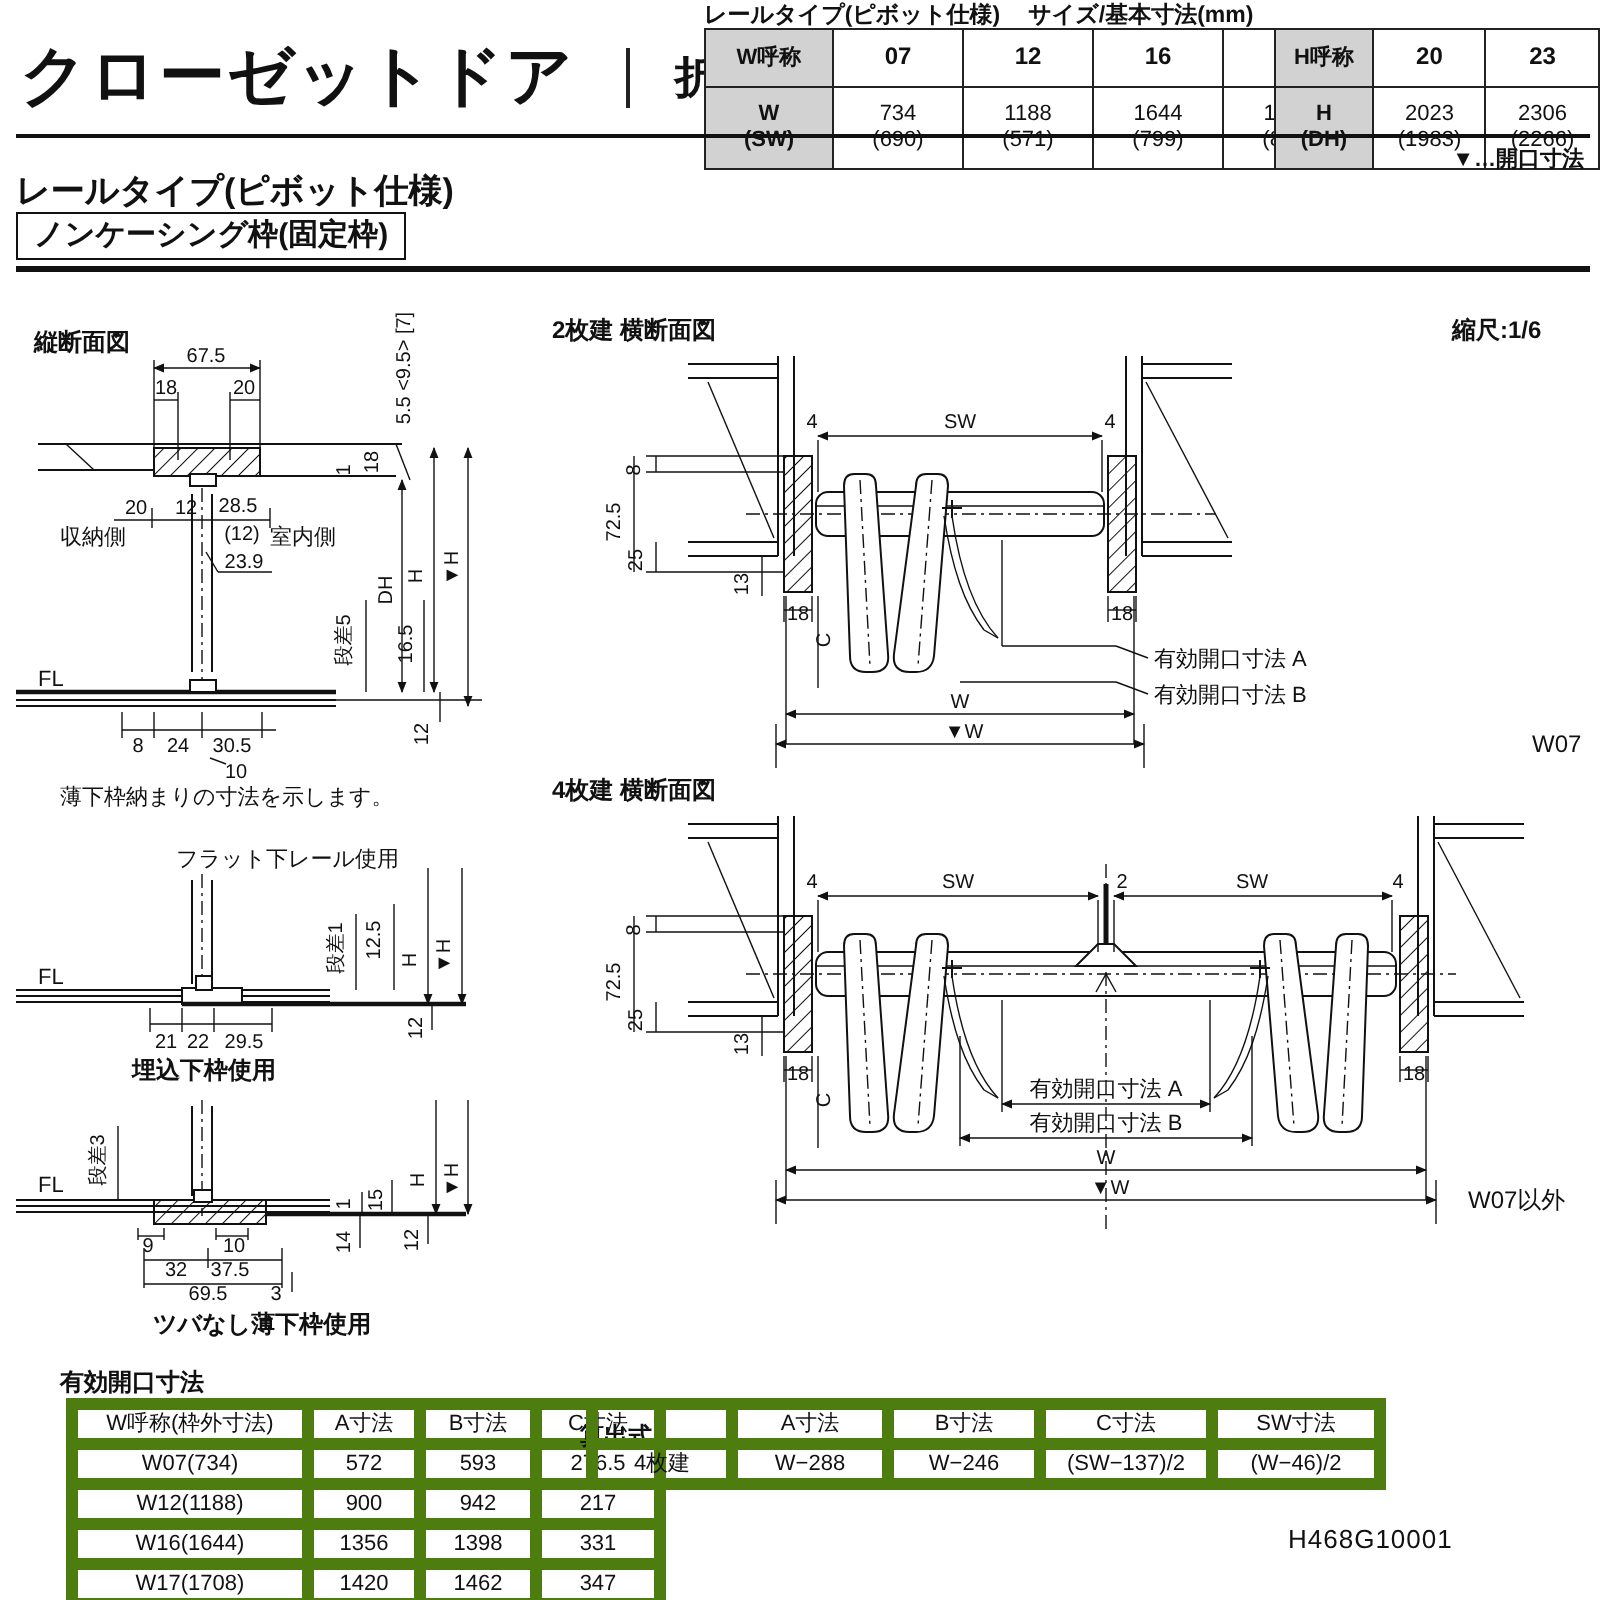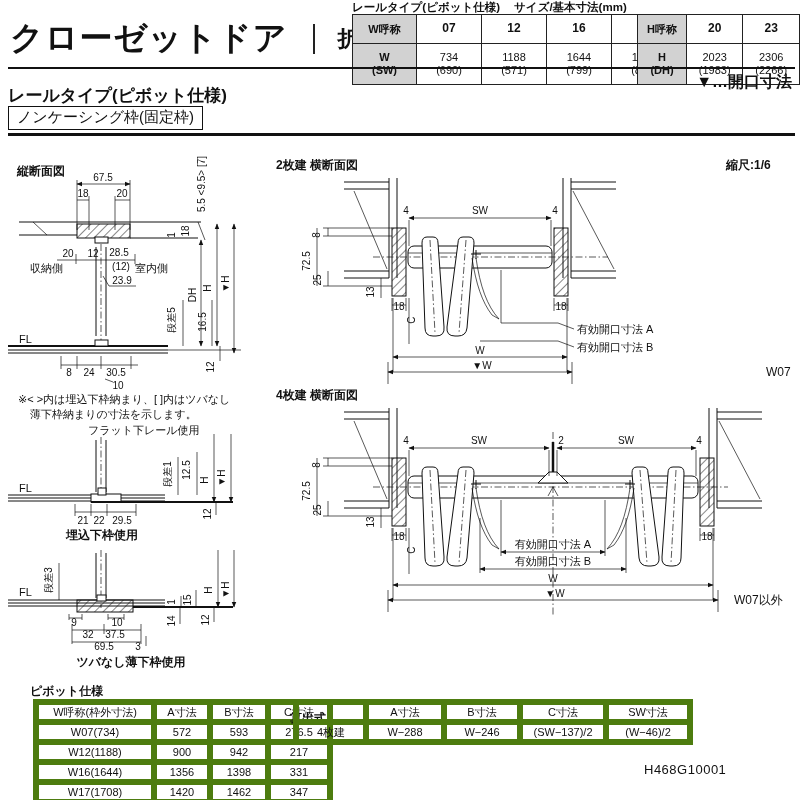--- a/index.html
+++ b/index.html
@@ -17,39 +17,39 @@
   #size-caption{left:352px;top:0px;font-size:11.5px;font-weight:bold;display:flex;gap:14px;white-space:nowrap;}
   table.sz{border-collapse:collapse;table-layout:fixed;font-size:11px;text-align:center;}
   table.sz td,table.sz th{border:1px solid #222;padding:4px;line-height:1.15;font-weight:normal;}
   table.sz .hdr{background:#d2d2d2;font-weight:bold;}
   table.sz .num{font-weight:bold;font-size:12px;margin-left:29px;}
   table.sz tr.r1 td,table.sz tr.r1 th{height:20px;}
   table.sz tr.r2 td,table.sz tr.r2 th{height:32px;}
   #w-table{left:352px;top:14px;}
   #h-table{left:637px;top:14px;}
   #rule1{left:8px;top:67px;width:787px;height:2px;background:#111;}
-  #legend-open{top:72px;right:8px;font-size:16px;font-weight:bold;}
+  #legend-open{top:72px;right:8px;font-size:11px;font-weight:bold;}
   #heading-rail{left:8px;top:84px;font-size:17px;font-weight:bold;}
-  #heading-frame{left:8px;top:106px;font-size:15px;font-weight:normal;border:1.5px solid #111;padding:1px 8px 2px 8px;}
+  #heading-frame{left:8px;top:106px;font-size:15px;font-weight:bold;border:1.5px solid #111;padding:1px 8px 2px 8px;}
   #rule2{left:8px;top:133px;width:787px;height:3px;background:#111;}
   
   svg{display:block;overflow:visible;}
   svg .ln{stroke:#111;stroke-width:1;fill:none;}
   svg .tn{stroke:#111;stroke-width:.7;fill:none;}
   svg .tk{stroke:#111;stroke-width:2.2;fill:none;}
   svg .dd{stroke:#111;stroke-width:.7;fill:none;stroke-dasharray:7 2.5 1.5 2.5;}
   svg .lv{stroke:#111;stroke-width:1;fill:#fff;}
   svg text{font-family:"Liberation Sans","DejaVu Sans",sans-serif;font-size:10px;fill:#111;}
   svg text.m{text-anchor:middle;}
   svg text.b{font-weight:bold;font-size:12px;}
   svg text.lab{font-size:11px;}
   
   #sill-note{left:18px;top:392px;font-size:11px;line-height:1.32;}
   #sill-note .l2{margin-left:12px;}
-  #sill-note .l3{margin-left:70px;margin-top:2px;}
+  #sill-note .l3{margin-left:70px;margin-top:16px;}
   
   .tbl-cap{font-size:12px;font-weight:bold;}
   table.bt{border-collapse:collapse;table-layout:fixed;font-size:11px;text-align:center;}
   table.bt td{border:6px solid #4d7c0f;height:14px;padding:0;line-height:1.1;white-space:nowrap;}
   #doc-number{left:644px;top:762px;font-size:13px;letter-spacing:.5px;}
 </style>
 </head>
 <body>
 
 <div class="abs" id="title-row">
@@ -179,21 +179,20 @@
   <line class="tn" x1="96" y1="208" x2="96" y2="221"></line>
     <line class="tn" x1="126" y1="208" x2="126" y2="221"></line>
   <text class="m" x="64" y="228">8</text>
   <text class="m" x="84" y="228">24</text>
   <text class="m" x="111" y="228">30.5</text>
   <line class="tn" x1="100" y1="231" x2="108" y2="234"></line>
   <text class="m" x="113" y="241">10</text>
 </svg>
 
 <div class="abs" id="sill-note">
-  <div>※&lt; &gt;内は埋込下枠納まり、[ ]内はツバなし</div>
   <div class="l2">薄下枠納まりの寸法を示します。</div>
   <div class="l3">フラット下レール使用</div>
 </div>
 
 <svg class="abs" style="left:5px;top:432px" width="260" height="112" viewBox="0 0 260 112">
   <defs>
     <marker id="ae" viewBox="0 0 10 10" refX="9" refY="5" markerWidth="8" markerHeight="8" orient="auto-start-reverse">
       <path d="M0,1 L10,5 L0,9 z" fill="#111"></path>
     </marker>
   </defs>
@@ -488,21 +487,21 @@
     <line class="tn" x1="445" y1="140" x2="445" y2="212"></line>
   <line class="tn" x1="125" y1="197" x2="445" y2="197" marker-start="url(#a4)" marker-end="url(#a4)"></line>
   <text class="m" x="285" y="194">W</text>
   <line class="tn" x1="120" y1="202" x2="120" y2="224"></line>
     <line class="tn" x1="450" y1="202" x2="450" y2="224"></line>
   <line class="tn" x1="120" y1="212" x2="450" y2="212" marker-start="url(#a4)" marker-end="url(#a4)"></line>
   <text class="m" x="287" y="209">▼W</text>
   <text x="466" y="216" style="font-size:12px">W07以外</text>
 </svg>
 
-<div class="abs tbl-cap" style="left:30px;top:683px">ピボット仕様</div>
+<div class="abs tbl-cap" style="left:30px;top:683px">有効開口寸法</div>
 <table class="abs bt" style="left:33px;top:699px">
   <tbody>
       <tr>
     <td style="width:112px">W呼称(枠外寸法)</td>
     <td style="width:50px">A寸法</td>
     <td style="width:52px">B寸法</td>
     <td style="width:56px">C寸法</td>
   </tr>
   <tr>
     <td>W07(734)</td>

